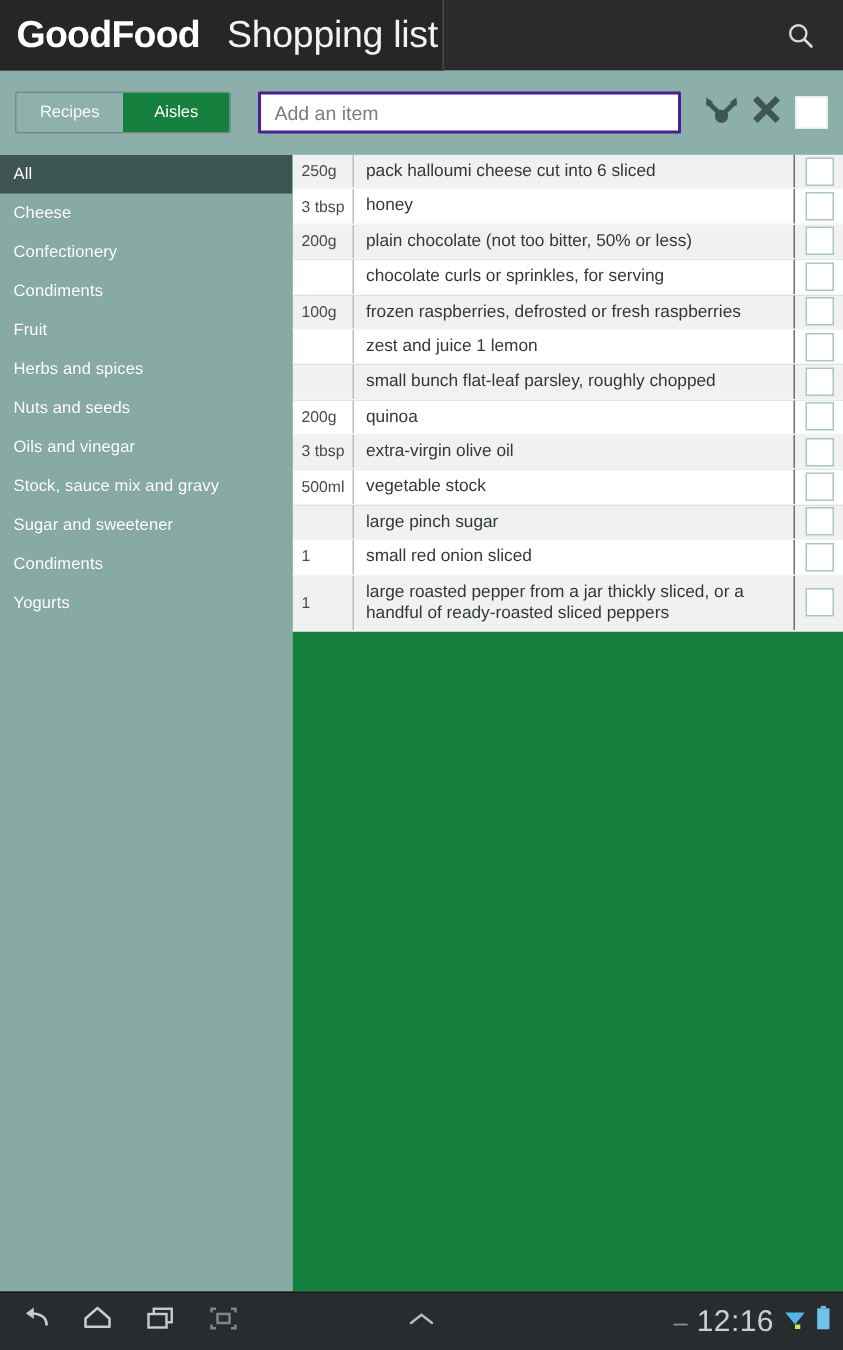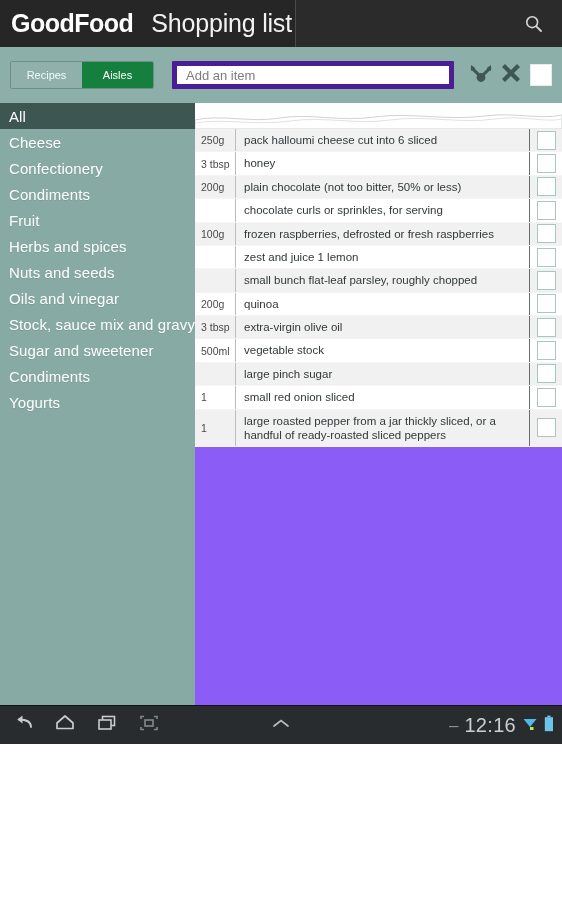--- a/index.html
+++ b/index.html
@@ -2,21 +2,21 @@
 <html><head>
 <meta charset="utf-8">
 <style>
   * { box-sizing: border-box; margin: 0; padding: 0; }
   html, body {
     width: 562px; height: 900px;
     font-family: "Liberation Sans", sans-serif;
     background: #ffffff;
     overflow: hidden;
   }
-  #app { position: relative; width: 562px; height: 744px; display: flex; flex-direction: column; }
+  #app { position: relative; width: 562px; height: 900px; display: flex; flex-direction: column; }
 
   
   .titlebar {
     height: 47px; background: #2b2b2b; display: flex; align-items: center;
     position: relative; flex: 0 0 auto;
   }
   .brand-wrap {
     display: flex; align-items: baseline; padding-left: 11px;
     height: 100%; width: 296px; border-right: 1px solid #4a4a4a;
     background: #262626;
@@ -47,46 +47,46 @@
   }
   .seg-btn {
     min-width: 71px; height: 100%; display: flex; align-items: center; justify-content: center;
     font-size: 11px; color: #ffffff; padding: 0 10px; cursor: pointer;
   }
   .seg-btn.inactive { background: #8fb0ab; color:#f4fbfa; }
   .seg-btn.active { background: #15803d; color: #ffffff; }
 
   .add-input {
     flex: 1 1 auto; height: 28px; margin-left: 18px; margin-right: 12px;
-    background: #ffffff; border: 5px solid #4c1d95; border-radius: 1px;
+    background: #ffffff; border: 2px solid #4c1d95; border-radius: 1px;
     font-size: 13px; color: #5b5b5b; padding: 0 9px;
     font-family: "Liberation Sans", sans-serif;
   }
   .add-input::placeholder { color: #7c7c7c; }
 
   .icon-btn { width: 30px; height: 32px; display:flex; align-items:center; justify-content:center; cursor:pointer; }
   .sq-btn { width: 22px; height: 22px; background: #ffffff; border: 1px solid #e5eceb; margin-left: 4px; cursor:pointer; }
 
   
   .body { flex: 1 1 auto; display: flex; min-height: 0; background: #ffffff; }
 
   .sidebar {
     width: 195px; flex: 0 0 195px; background: #87aaa4; padding-top: 0;
     overflow: hidden;
   }
   .aisle {
     height: 26px; display: flex; align-items: center; padding-left: 9px;
-    color: #ffffff; font-size: 15px; letter-spacing: 0.1px;
+    color: #ffffff; font-size: 11px; letter-spacing: 0.1px;
     cursor: pointer; text-shadow: 0 1px 0 rgba(0,0,0,0.08);
   }
   .aisle.selected { background: #3d5652; }
 
   .list-pane {
-    flex: 1 1 auto; background: #8b5cf6; position: relative; overflow: hidden;
-    display: flex; flex-direction: column;
+    flex: 1 1 auto; background: #15803d; position: relative; overflow: hidden;
+    display: flex; 
   }
   .torn { height: 26px; flex: 0 0 auto; position: relative; background: #ffffff; overflow:hidden; }
   .torn svg { position:absolute; left:0; top:0; }
 
   .rows { flex: 1 1 auto; }
   .row {
     display: flex; align-items: stretch; min-height: 22.5px;
     border-bottom: 1px solid #f4f4f4;
   }
   .row.odd { background: #f1f1f1; }

